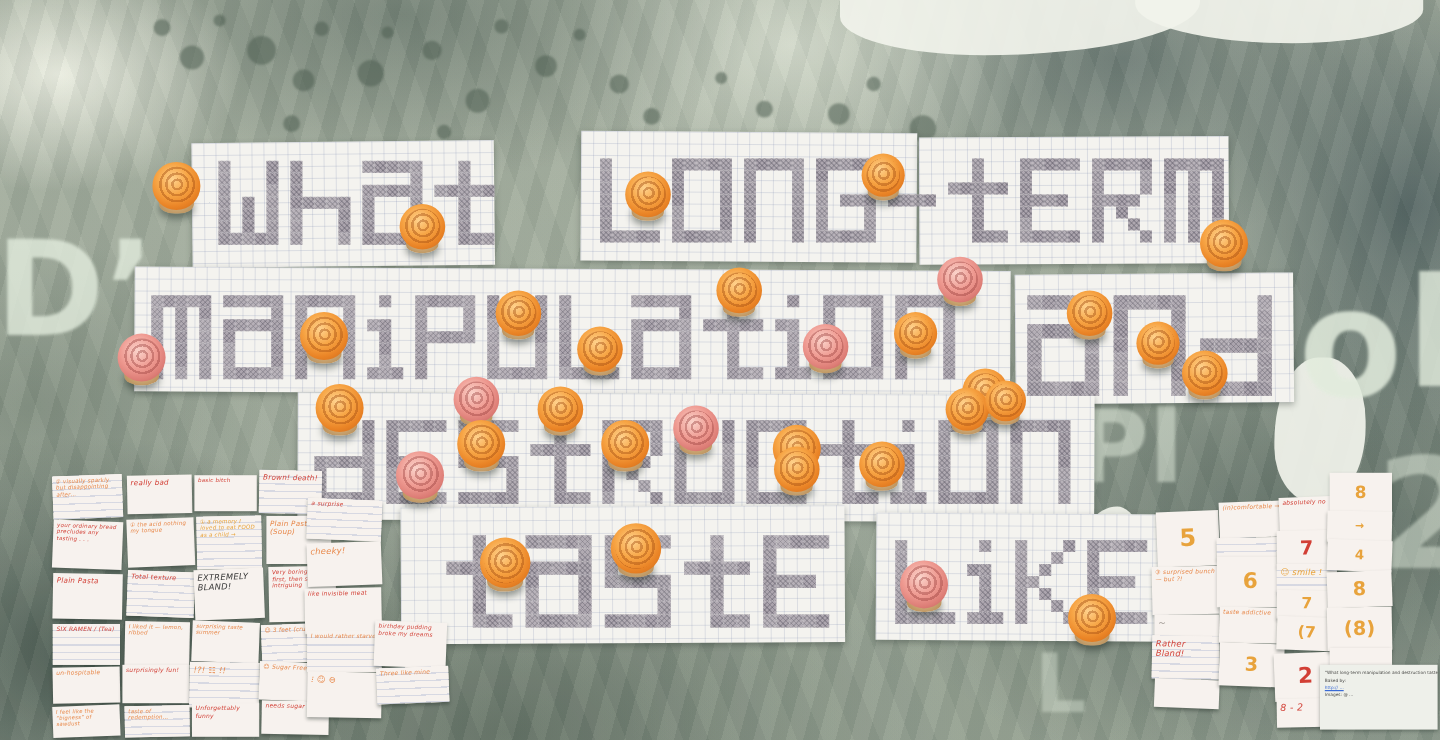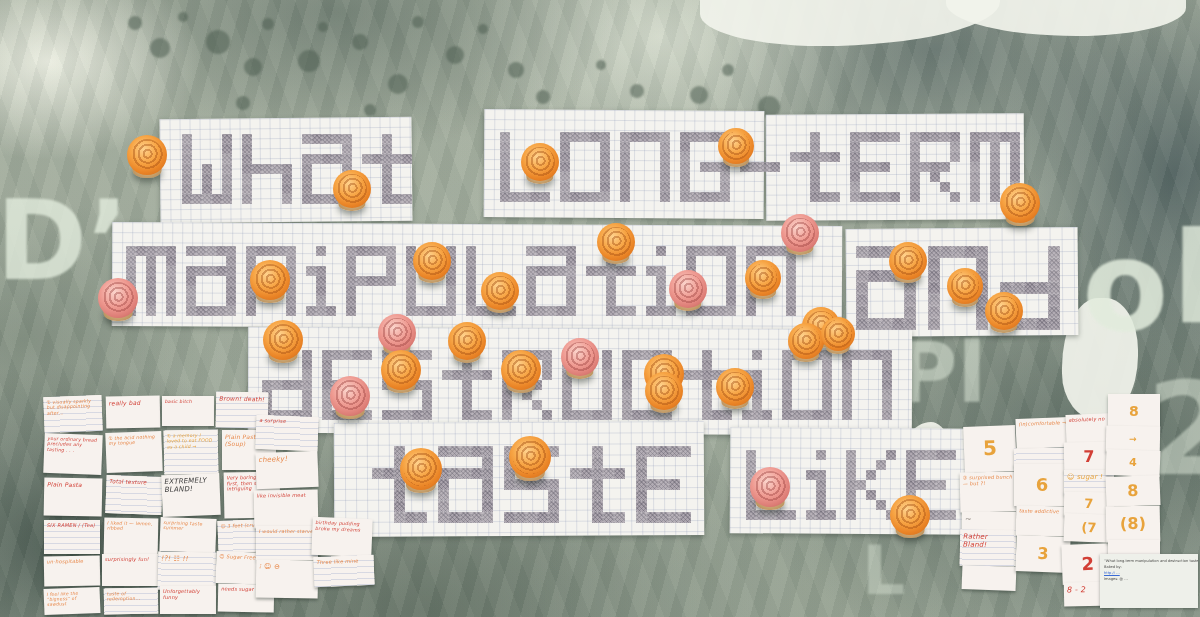--- a/index.html
+++ b/index.html
@@ -1059,21 +1059,21 @@
     <div class="note" style="left: 962px; top: 512px; width: 54px; height: 20px; transform: rotate(0deg); font-size: 8px; color: rgb(154, 148, 142);">~</div>
     <div class="note ruled" style="left: 960px; top: 530px; width: 56px; height: 36px; transform: rotate(1.1deg); font-size: 7px; color: rgb(210, 63, 53);">Rather Bland!</div>
     <div class="note" style="left: 962px; top: 566px; width: 54px; height: 24px; transform: rotate(2.2deg); font-size: 5px; color: rgb(154, 148, 142);"></div>
     <div class="note" style="left: 1016px; top: 418px; width: 54px; height: 30px; transform: rotate(-2.2deg); font-size: 5px; color: rgb(232, 136, 74);">(in)comfortable →</div>
     <div class="note ruled" style="left: 1014px; top: 448px; width: 56px; height: 18px; transform: rotate(-1.1deg); font-size: 5px; color: rgb(154, 148, 142);"></div>
     <div class="note center" style="left: 1014px; top: 464px; width: 56px; height: 42px; transform: rotate(0deg); font-size: 18px; color: rgb(232, 163, 60);">6</div>
     <div class="note" style="left: 1016px; top: 506px; width: 54px; height: 30px; transform: rotate(1.1deg); font-size: 5px; color: rgb(232, 136, 74);">taste addictive</div>
     <div class="note center" style="left: 1016px; top: 536px; width: 54px; height: 36px; transform: rotate(2.2deg); font-size: 16px; color: rgb(232, 163, 60);">3</div>
     <div class="note" style="left: 1066px; top: 414px; width: 48px; height: 30px; transform: rotate(-2.2deg); font-size: 5px; color: rgb(210, 63, 53);">absolutely no</div>
     <div class="note center" style="left: 1064px; top: 442px; width: 50px; height: 30px; transform: rotate(-1.1deg); font-size: 16px; color: rgb(210, 63, 53);">7</div>
-    <div class="note ruled" style="left: 1064px; top: 470px; width: 50px; height: 24px; transform: rotate(0deg); font-size: 7px; color: rgb(232, 163, 60);">☺ sugar !</div>
+    <div class="note ruled" style="left: 1064px; top: 470px; width: 50px; height: 24px; transform: rotate(0deg); font-size: 7px; color: rgb(232, 163, 60);">☺ smile !</div>
     <div class="note center" style="left: 1064px; top: 492px; width: 50px; height: 24px; transform: rotate(1.1deg); font-size: 13px; color: rgb(232, 163, 60);">7</div>
     <div class="note center" style="left: 1064px; top: 514px; width: 50px; height: 28px; transform: rotate(2.2deg); font-size: 13px; color: rgb(232, 163, 60);">(7</div>
     <div class="note center" style="left: 1062px; top: 544px; width: 52px; height: 40px; transform: rotate(-2.2deg); font-size: 18px; color: rgb(210, 63, 53);">2</div>
     <div class="note" style="left: 1064px; top: 582px; width: 50px; height: 24px; transform: rotate(-1.1deg); font-size: 8px; color: rgb(210, 63, 53);">8 - 2</div>
     <div class="note center" style="left: 1108px; top: 394px; width: 52px; height: 34px; transform: rotate(0deg); font-size: 14px; color: rgb(232, 163, 60);">8</div>
     <div class="note center" style="left: 1106px; top: 426px; width: 54px; height: 26px; transform: rotate(1.1deg); font-size: 9px; color: rgb(232, 163, 60);">→</div>
     <div class="note center" style="left: 1106px; top: 450px; width: 54px; height: 26px; transform: rotate(2.2deg); font-size: 11px; color: rgb(232, 163, 60);">4</div>
     <div class="note center" style="left: 1106px; top: 476px; width: 54px; height: 30px; transform: rotate(-2.2deg); font-size: 16px; color: rgb(232, 163, 60);">8</div>
     <div class="note center" style="left: 1106px; top: 506px; width: 54px; height: 36px; transform: rotate(-1.1deg); font-size: 16px; color: rgb(232, 163, 60);">(8)</div>
     <div class="note" style="left: 1108px; top: 540px; width: 52px; height: 26px; transform: rotate(0deg); font-size: 5px; color: rgb(154, 148, 142);"></div>

